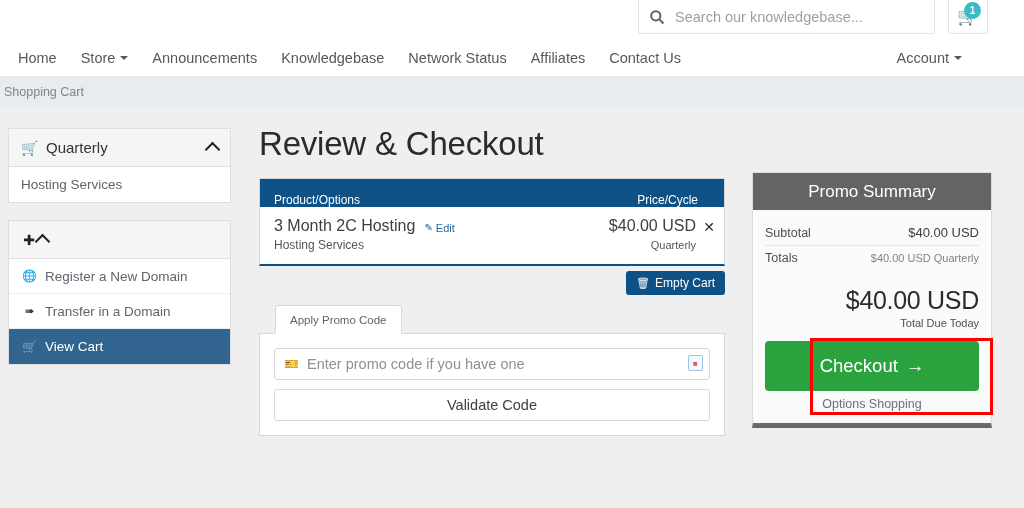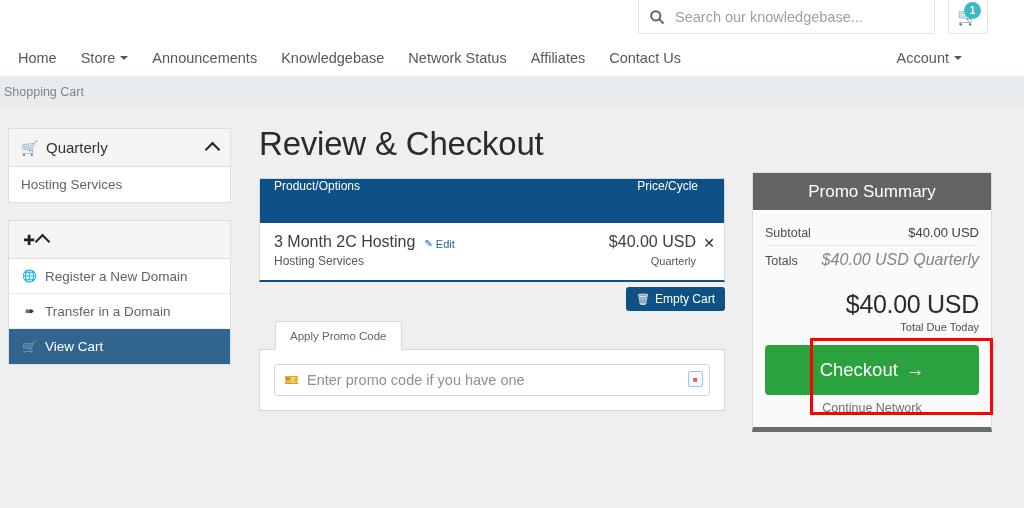--- a/index.html
+++ b/index.html
@@ -87,21 +87,21 @@
   .side-item .sicon { width: 17px; font-size: 12px; color: #3a3f44; text-align: center; margin-right: 7px; }
   .side-item.active { background: #31658f; color: #fff; }
   .side-item.active .sicon { color: #fff; }
 
   
   .main { position: absolute; left: 259px; top: 125px; width: 466px; }
   .page-title { font-size: 33px; font-weight: normal; color: #2b2b2b; letter-spacing: -0.2px; margin-bottom: 15px; }
 
   .cart-table { width: 466px; border: 1px solid #d5d9dd; border-bottom: 2px solid #0e5186; background: #fff; }
   .cart-thead {
-    background: #0e5186; color: #fff; height: 44px; display: flex; align-items: flex-start;
+    background: #0e5186; color: #fff; height: 28px; display: flex; align-items: flex-end;
     padding: 0 14px; font-size: 12px;
   }
   .cart-thead .c1 { flex: 1; }
   .cart-thead .c2 { width: 140px; text-align: right; padding-right: 12px; }
   .cart-row { display: flex; align-items: flex-start; padding: 10px 2px 12px 14px; min-height: 52px; }
   .prod-col { flex: 1; }
   .prod-name { font-size: 16px; color: #3b4category; color: #3a4046; display: inline-flex; align-items: baseline; }
   .prod-name b { font-weight: normal; }
   .edit-link { color: #2a6496; font-size: 11px; margin-left: 9px; text-decoration: none; display: inline-flex; align-items: center; }
   .edit-link .pencil { font-size: 10px; margin-right: 3px; }
@@ -157,21 +157,21 @@
   }
   .summary-head {
     background: #646464; color: #fff; height: 37px; display: flex;
     align-items: center; justify-content: center; font-size: 17px;
   }
   .summary-body { padding: 10px 12px 12px; }
   .sum-row { display: flex; justify-content: space-between; align-items: baseline; padding: 5px 0; }
   .sum-row.div { border-bottom: 1px solid #e6e6e6; }
   .sum-label { font-size: 12.5px; color: #4a5055; }
   .sum-val { font-size: 13px; color: #3a4046; }
-  .sum-val.em { font-size: 16px; font-style: italic; color: #7d868d; }
+  .sum-val.em { font-size: 11px; color: #7d868d; }
   .grand { text-align: right; margin-top: 16px; }
   .grand-amt { font-size: 25px; color: #2b2b2b; letter-spacing: -0.3px; }
   .grand-lbl { font-size: 11px; color: #4a5055; margin-top: 2px; }
   .checkout-btn {
     display: block; width: 100%; margin-top: 12px; height: 50px;
     background: #2aa33f; border: none; border-radius: 4px; color: #fff;
     font-size: 18.5px; font-family: "Liberation Sans", sans-serif; cursor: pointer;
   }
   .checkout-btn .arrow { margin-left: 8px; font-weight: bold; }
   .continue { display: block; text-align: center; margin-top: 6px; font-size: 12.5px; color: #6b7176; text-decoration: none; }
@@ -308,20 +308,21 @@
     <div class="promo-tabs">
       <div class="promo-tab">Apply Promo Code</div>
     </div>
 
     <div class="promo-body">
       <div class="promo-input-wrap">
         <span class="ticket-icon">🎫</span>
         <input class="promo-input" type="text" placeholder="Enter promo code if you have one" style="">
         <span class="autofill-icon">■</span>
       </div>
+      <button class="validate-btn">Validate Code</button>
     </div>
   </div>
 
   <div class="summary">
     <div class="summary-head">Promo Summary</div>
     <div class="summary-body">
       <div class="sum-row div">
         <span class="sum-label">Subtotal</span>
         <span class="sum-val">$40.00 USD</span>
       </div>
@@ -329,19 +330,19 @@
         <span class="sum-label">Totals</span>
         <span class="sum-val em">$40.00 USD Quarterly</span>
       </div>
       <div class="grand">
         <div class="grand-amt">$40.00 USD</div>
         <div class="grand-lbl">Total Due Today</div>
       </div>
       <button class="checkout-btn">
         <span>Checkout</span><span class="arrow">→</span>
       </button>
-      <a class="continue" href="#">Continue Network</a>
+      <a class="continue" href="#">Options Shopping</a>
     </div>
   </div>
 
   <div class="highlight-box"></div>
 
 </div>
 
 </body></html>

